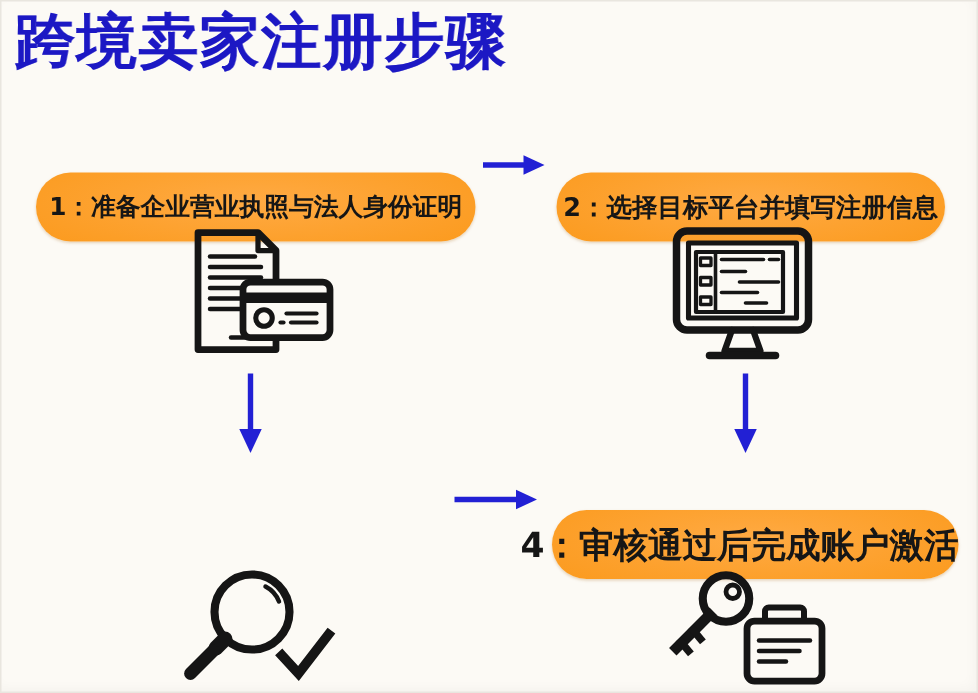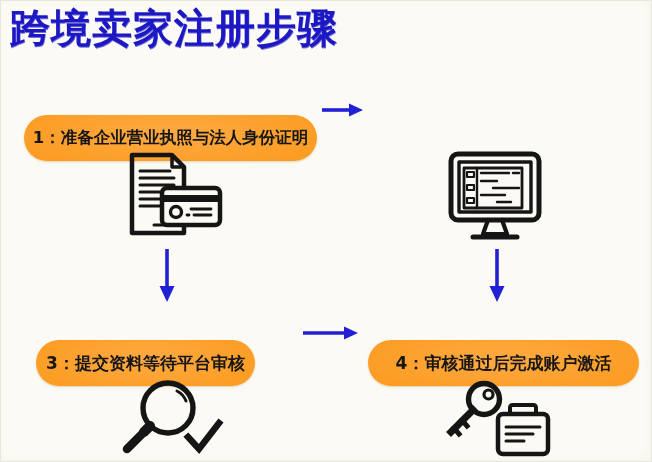--- a/index.html
+++ b/index.html
@@ -34,21 +34,21 @@
     background:radial-gradient(120% 170% at 50% 42%, var(--c-pill-center) 0%, #fb9a1d 55%, var(--c-pill-edge) 100%);
     display:flex;align-items:center;justify-content:center;
     color:#161616;font-weight:700;font-size:16.5px;
     white-space:nowrap;
     box-shadow:0 1px 2px rgba(160,90,0,.25);
     margin-top:28px;
   }
   .pill-1{left:24px;top:87px;width:293px;}
   .pill-2{left:371px;top:87px;width:259px;font-size:17px;}
   .pill-3{left:36px;top:312px;width:219px;font-size:17px;}
-  .pill-4{left:368px;top:312px;width:271px;font-size:17px;}
+  .pill-4{left:368px;top:312px;width:271px;font-size:23px;justify-content:flex-end;}
   .icon{position:absolute;color:var(--c-stroke);}
   .icon-1{left:110px;top:148px;}
   .icon-2{left:437px;top:148px;}
   .icon-3{left:110px;top:376px;}
   .icon-4{left:436px;top:376px;}
   .arrow{position:absolute;color:var(--c-arrow);}
   .arrow-h1{left:322px;top:102px;}
   .arrow-h2{left:303px;top:325px;}
   .arrow-v1{left:158px;top:249px;}
   .arrow-v2{left:488px;top:249px;}
@@ -61,22 +61,22 @@
 </head>
 <body>
 
 <div class="page">
 
   <div class="title">跨境卖家注册步骤</div>
 
   <div class="pill pill-1">
     <span>1：准备企业营业执照与法人身份证明</span>
   </div>
-  <div class="pill pill-3">
-    <span>3：提交资料等待平台审核</span>
+  <div class="pill pill-2">
+    <span>2：选择目标平台并填写注册信息</span>
   </div>
   <div class="pill pill-4">
     <span>4：审核通过后完成账户激活</span>
   </div>
 
   <div class="arrow arrow-h1">
     <svg width="42" height="16" viewBox="0 0 42 16">
       <line class="sq" x1="1" y1="8" x2="29" y2="8" stroke-width="3.6"></line>
       <polygon class="f" points="27,1.5 41,8 27,14.5"></polygon>
     </svg>

